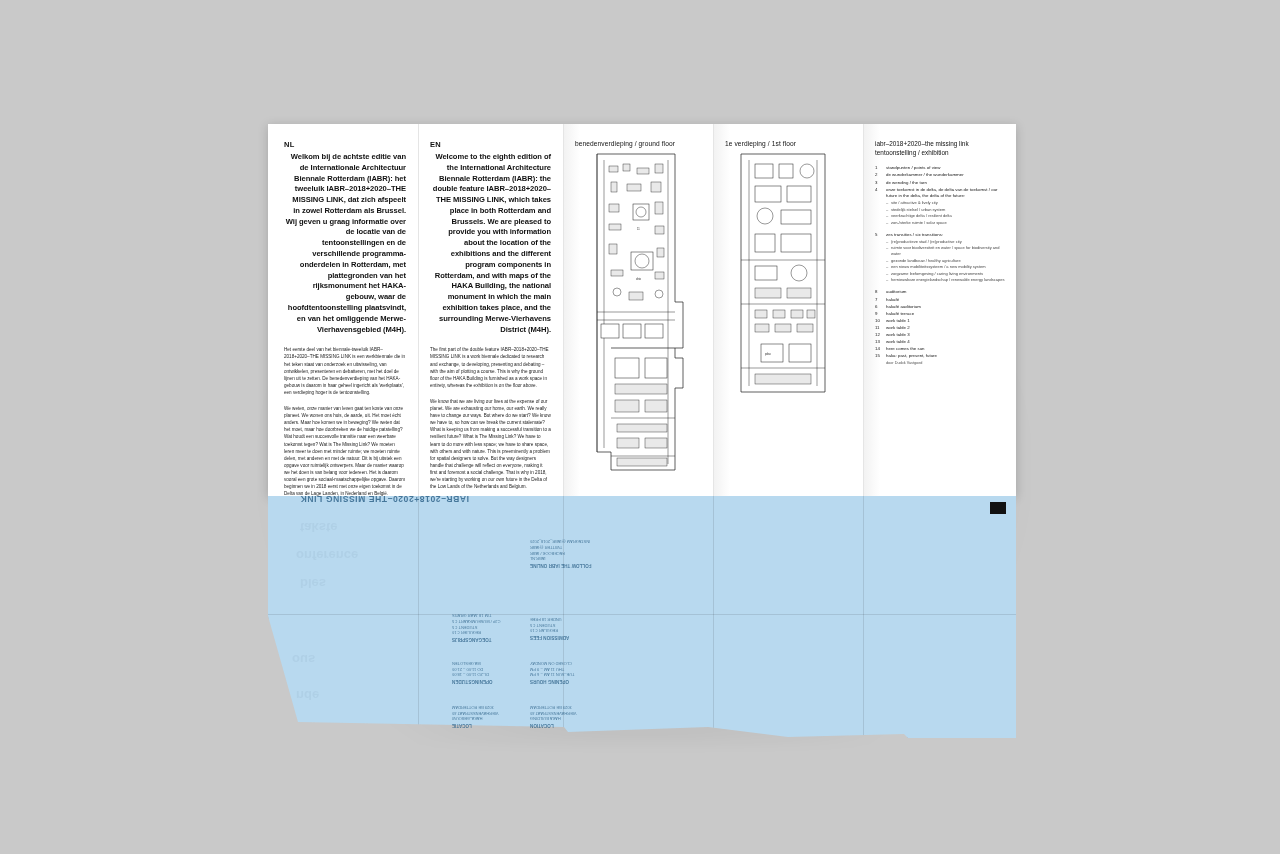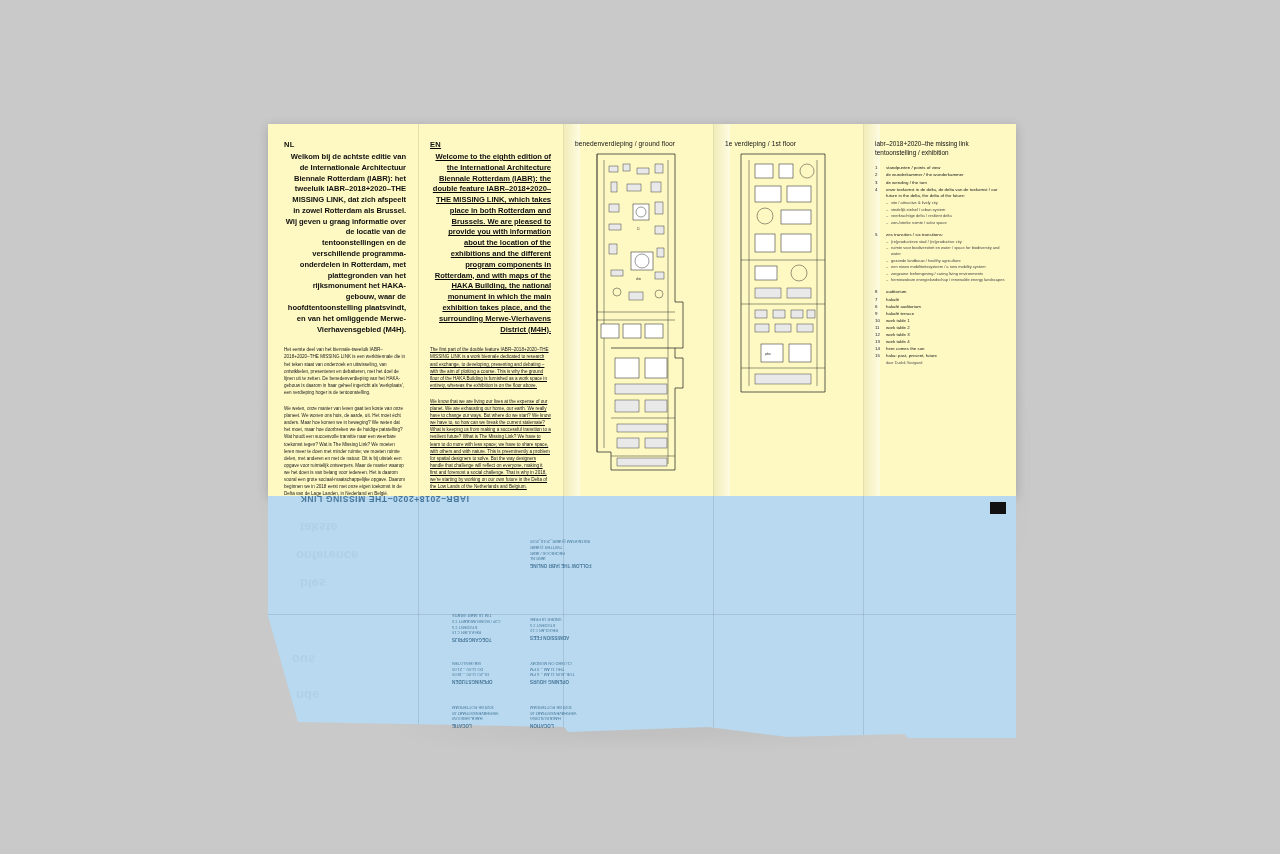--- a/index.html
+++ b/index.html
@@ -9,21 +9,21 @@
     font-family:"Liberation Sans", sans-serif;
     overflow:hidden;
   }
   #stage{position:relative;width:1280px;height:854px;}
 
   
   .paper{
     position:absolute;
     left:268px;top:124px;
     width:748px;height:372px;
-    background:#fef9c3;
+    background:#ffffff;
     box-shadow:0 2px 10px rgba(0,0,0,.18);
   }
   .paper-lower{
     position:absolute;
     left:268px;top:496px;
     width:748px;height:242px;
     background:#b8d9ef;
     box-shadow:0 3px 12px rgba(0,0,0,.2);
     clip-path:polygon(0 0, 748px 0, 748px 242px, 640px 242px, 636px 238px,
                       520px 241px, 440px 231px, 300px 236px, 296px 231px,
@@ -39,21 +39,21 @@
   .shadow{
     position:absolute;left:258px;top:132px;width:772px;height:612px;
     background:radial-gradient(ellipse at 50% 55%, rgba(0,0,0,.16), rgba(0,0,0,0) 72%);
     filter:blur(6px);
     z-index:0;
   }
 
   
   .panel{position:absolute;top:0;height:372px;box-sizing:border-box;}
   .p1{left:0;width:150px;padding:16px 12px 10px 16px;}
-  .p2{left:150px;width:145px;padding:16px 12px 10px 12px;text-decoration:underline;}
+  .p2{left:150px;width:145px;padding:16px 12px 10px 12px;}
   .p3{left:295px;width:150px;padding:16px 8px 10px 12px;}
   .p4{left:445px;width:150px;padding:16px 8px 10px 12px;}
   .p5{left:595px;width:153px;padding:16px 10px 10px 12px;}
 
   .lang{font-size:7.5px;font-weight:bold;letter-spacing:.3px;color:#111;margin:0 0 3px 0;}
   .lede{font-size:7.6px;line-height:1.42;color:#111;margin:0 0 11px 0;font-weight:bold;
         letter-spacing:-.05px;text-align:right;}
   .body-sm{font-size:4.6px;line-height:1.55;color:#1b1b1b;margin:0 0 9px 0;text-align:left;}
 
   .hdr{font-size:6.6px;color:#111;margin:0 0 6px 0;letter-spacing:.1px;}

